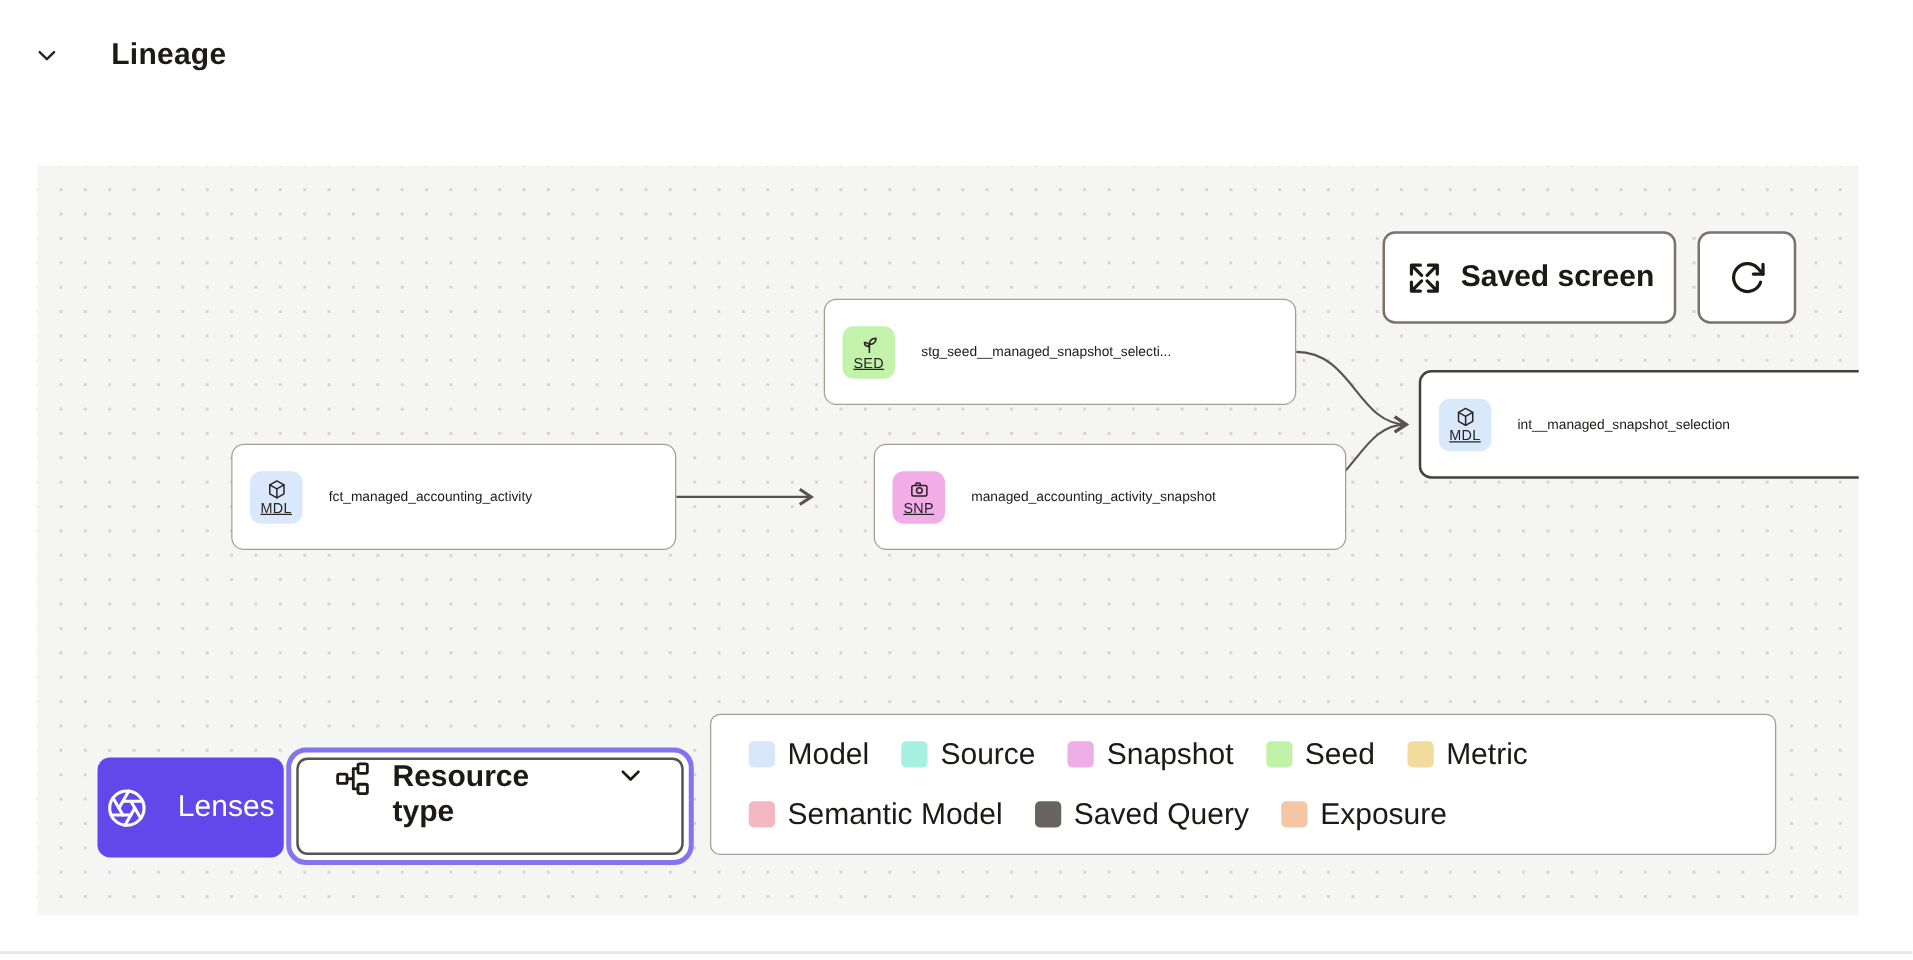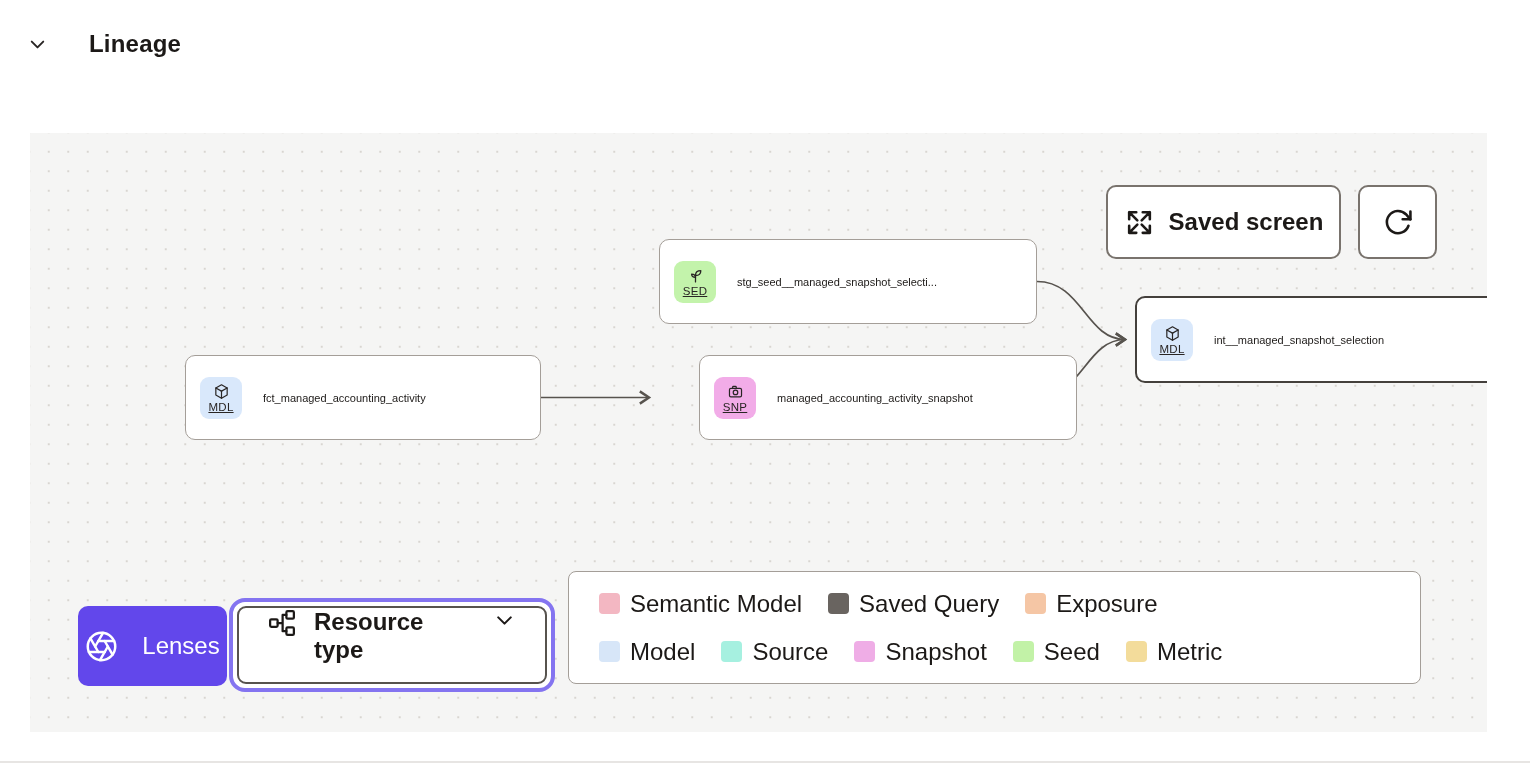--- a/index.html
+++ b/index.html
@@ -259,51 +259,51 @@
         <svg width="25" height="25" viewBox="0 0 24 24" fill="none" stroke="#1c1917" stroke-width="2" stroke-linecap="round" stroke-linejoin="round">
             <polyline points="6 9 12 15 18 9"></polyline>
           </svg>
       </span>
     </div>
   </div>
 
   <div class="legend">
     <div class="legend-row">
       <span class="legend-item">
+        <span class="legend-swatch" style="background-color: rgb(215, 230, 248);"></span>
+        <span class="legend-label">Model</span>
+      </span>
+      <span class="legend-item">
+        <span class="legend-swatch" style="background-color: rgb(166, 240, 224);"></span>
+        <span class="legend-label">Source</span>
+      </span>
+      <span class="legend-item">
+        <span class="legend-swatch" style="background-color: rgb(239, 173, 230);"></span>
+        <span class="legend-label">Snapshot</span>
+      </span>
+      <span class="legend-item">
+        <span class="legend-swatch" style="background-color: rgb(194, 242, 167);"></span>
+        <span class="legend-label">Seed</span>
+      </span>
+      <span class="legend-item">
+        <span class="legend-swatch" style="background-color: rgb(243, 220, 155);"></span>
+        <span class="legend-label">Metric</span>
+      </span>
+    </div>
+    <div class="legend-row">
+      <span class="legend-item">
         <span class="legend-swatch" style="background-color: rgb(243, 183, 194);"></span>
         <span class="legend-label">Semantic Model</span>
       </span>
       <span class="legend-item">
         <span class="legend-swatch" style="background-color: rgb(105, 100, 96);"></span>
         <span class="legend-label">Saved Query</span>
       </span>
       <span class="legend-item">
         <span class="legend-swatch" style="background-color: rgb(245, 198, 165);"></span>
         <span class="legend-label">Exposure</span>
       </span>
     </div>
-    <div class="legend-row">
-      <span class="legend-item">
-        <span class="legend-swatch" style="background-color: rgb(215, 230, 248);"></span>
-        <span class="legend-label">Model</span>
-      </span>
-      <span class="legend-item">
-        <span class="legend-swatch" style="background-color: rgb(166, 240, 224);"></span>
-        <span class="legend-label">Source</span>
-      </span>
-      <span class="legend-item">
-        <span class="legend-swatch" style="background-color: rgb(239, 173, 230);"></span>
-        <span class="legend-label">Snapshot</span>
-      </span>
-      <span class="legend-item">
-        <span class="legend-swatch" style="background-color: rgb(194, 242, 167);"></span>
-        <span class="legend-label">Seed</span>
-      </span>
-      <span class="legend-item">
-        <span class="legend-swatch" style="background-color: rgb(243, 220, 155);"></span>
-        <span class="legend-label">Metric</span>
-      </span>
-    </div>
   </div>
 
 </div>
 
 <div class="bottom-divider"></div>
 
 </body></html>

